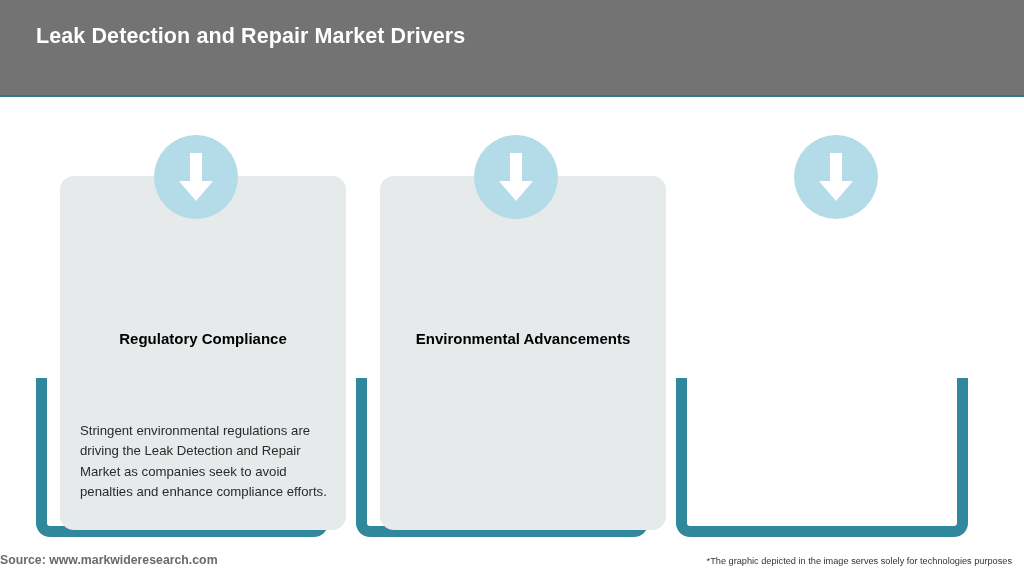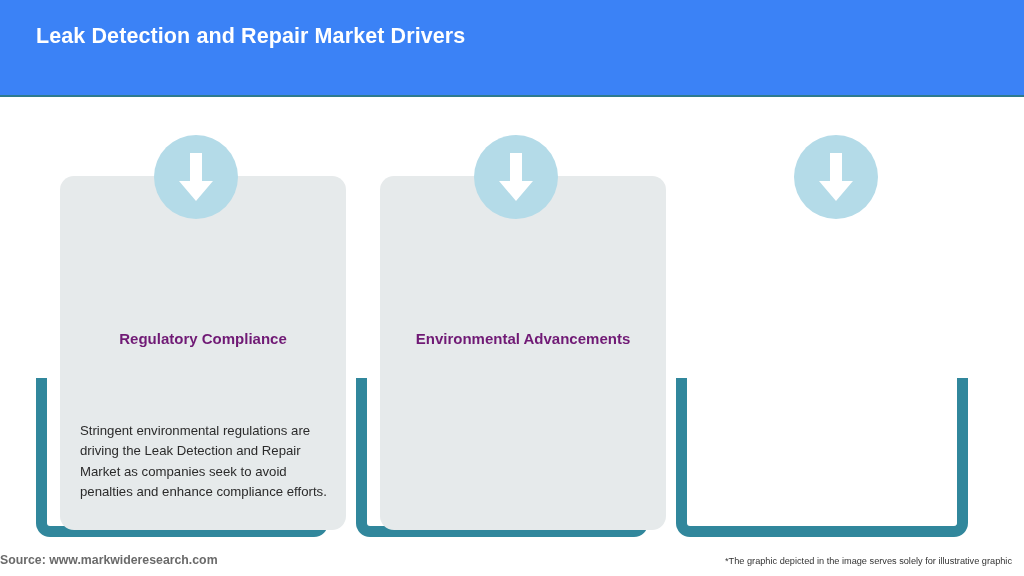--- a/index.html
+++ b/index.html
@@ -15,21 +15,21 @@
     position: relative;
   }
 
   
   .header {
     position: absolute;
     left: 0;
     top: 0;
     width: 1024px;
     height: 97px;
-    background: #3b82f6;
+    background: #737373;
   }
   .header-title {
     position: absolute;
     left: 36px;
     top: 24px;
     font-size: 21.5px;
     font-weight: bold;
     color: #ffffff;
     letter-spacing: 0.1px;
     white-space: nowrap;
@@ -113,21 +113,21 @@
   .icon-circle svg { display: block; }
 
   .card-title {
     position: absolute;
     left: 18px;
     right: 18px;
     top: 152px;
     text-align: center;
     font-size: 15px;
     font-weight: bold;
-    color: #701a75;
+    color: #000000;
     line-height: 1.45;
   }
 
   .card-body {
     position: absolute;
     left: 20px;
     right: 16px;
     top: 228px;
     font-size: 13.2px;
     color: #2b2b2b;
@@ -198,13 +198,13 @@
     <div class="icon-circle">
       <svg width="40" height="52" viewBox="0 0 40 52" aria-hidden="true">
         <polygon points="14,2 26,2 26,30 37,30 20,50 3,30 14,30" fill="#FFFFFF"></polygon>
       </svg>
     </div>
   </div>
 
 </div>
 
 <div class="footer-source">Source: www.markwideresearch.com</div>
-<div class="footer-disclaimer">*The graphic depicted in the image serves solely for illustrative graphic</div>
+<div class="footer-disclaimer">*The graphic depicted in the image serves solely for technologies purposes</div>
 
 </body></html>

